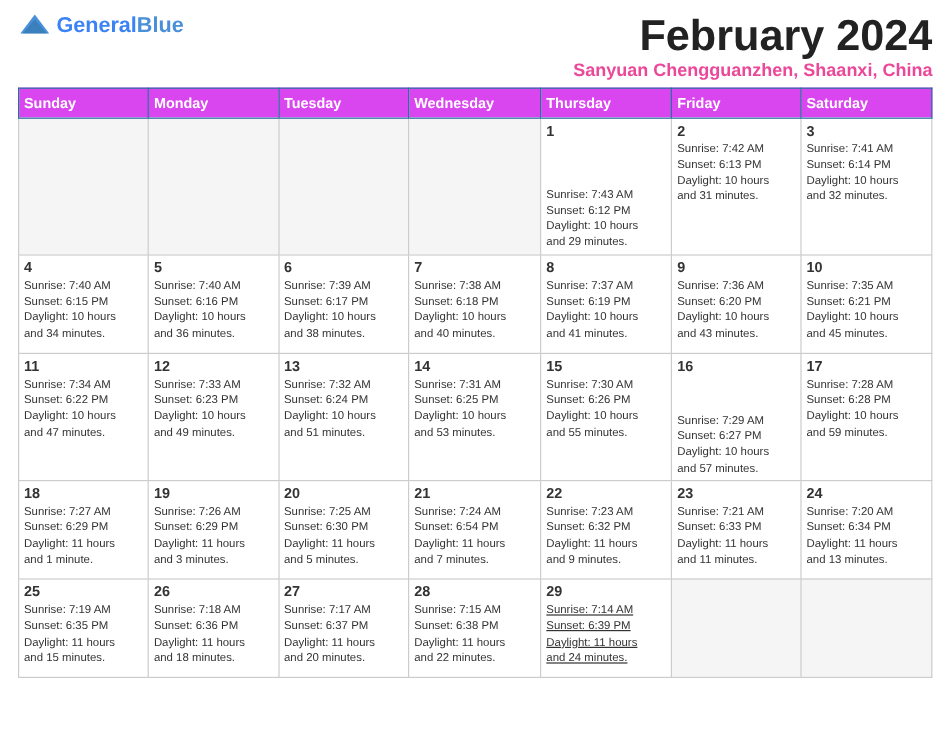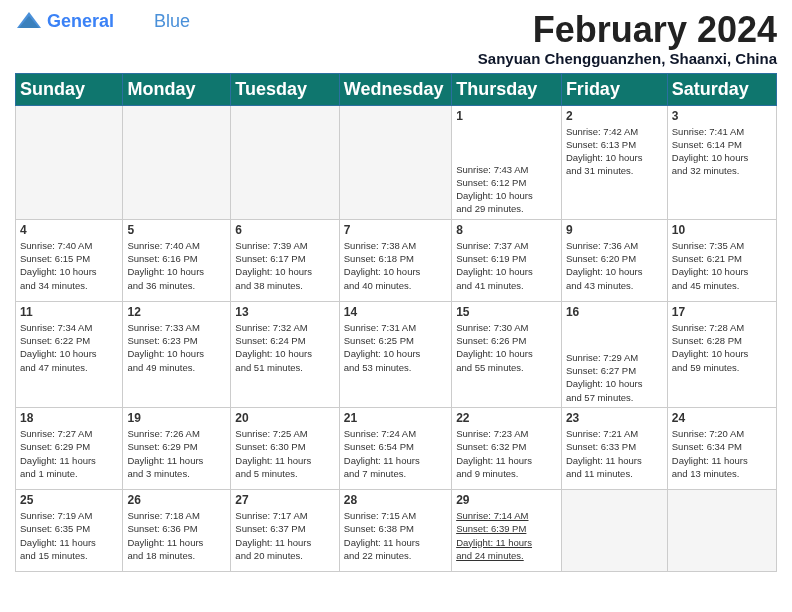--- a/index.html
+++ b/index.html
@@ -30,31 +30,31 @@
     }
     .title-month {
       font-size: 36px;
       font-weight: bold;
       color: #222;
       line-height: 1.1;
     }
     .title-location {
       font-size: 15px;
       font-weight: bold;
-      color: #0f172a;
+      color: #ec4899;
     }
     table {
       width: 100%;
       border-collapse: collapse;
       margin-top: 6px;
     }
     th {
-      background-color: #0f766e;
+      background-color: #d946ef;
       color: #fff;
-      font-size: 18px;
+      font-size: 12px;
       font-weight: bold;
       padding: 5px 4px;
       text-align: left;
       border: 1px solid #2a6fa0;
     }
     td {
       border: 1px solid #ccc;
       vertical-align: top;
       padding: 3px 4px;
       width: 113px;
@@ -87,21 +87,21 @@
 </head>
 <body>
 
 <div class="header-top">
   <div class="logo">
     <svg class="logo-icon" viewBox="0 0 28 22" xmlns="http://www.w3.org/2000/svg">
       <polygon points="14,2 26,18 2,18" fill="#4a90d9"></polygon>
       <polygon points="14,6 24,18 4,18" fill="#2a6fa0" opacity="0.5"></polygon>
     </svg>
     <div>
-      <span style="font-size:18px;font-weight:bold;color:#3b82f6;">General</span><span style="font-size:18px;font-weight:normal;color:#4a90d9;margin-left:40px;">Blue</span>
+      <span style="font-size:18px;font-weight:bold;color:#3b82f6;">General</span><span style="font-size:18px;font-weight:bold;color:#4a90d9;">Blue</span>
     </div>
   </div>
   <div class="title-block">
     <div class="title-month">February 2024</div>
     <div class="title-location">Sanyuan Chengguanzhen, Shaanxi, China</div>
   </div>
 </div>
 
 <table>
   <thead>

